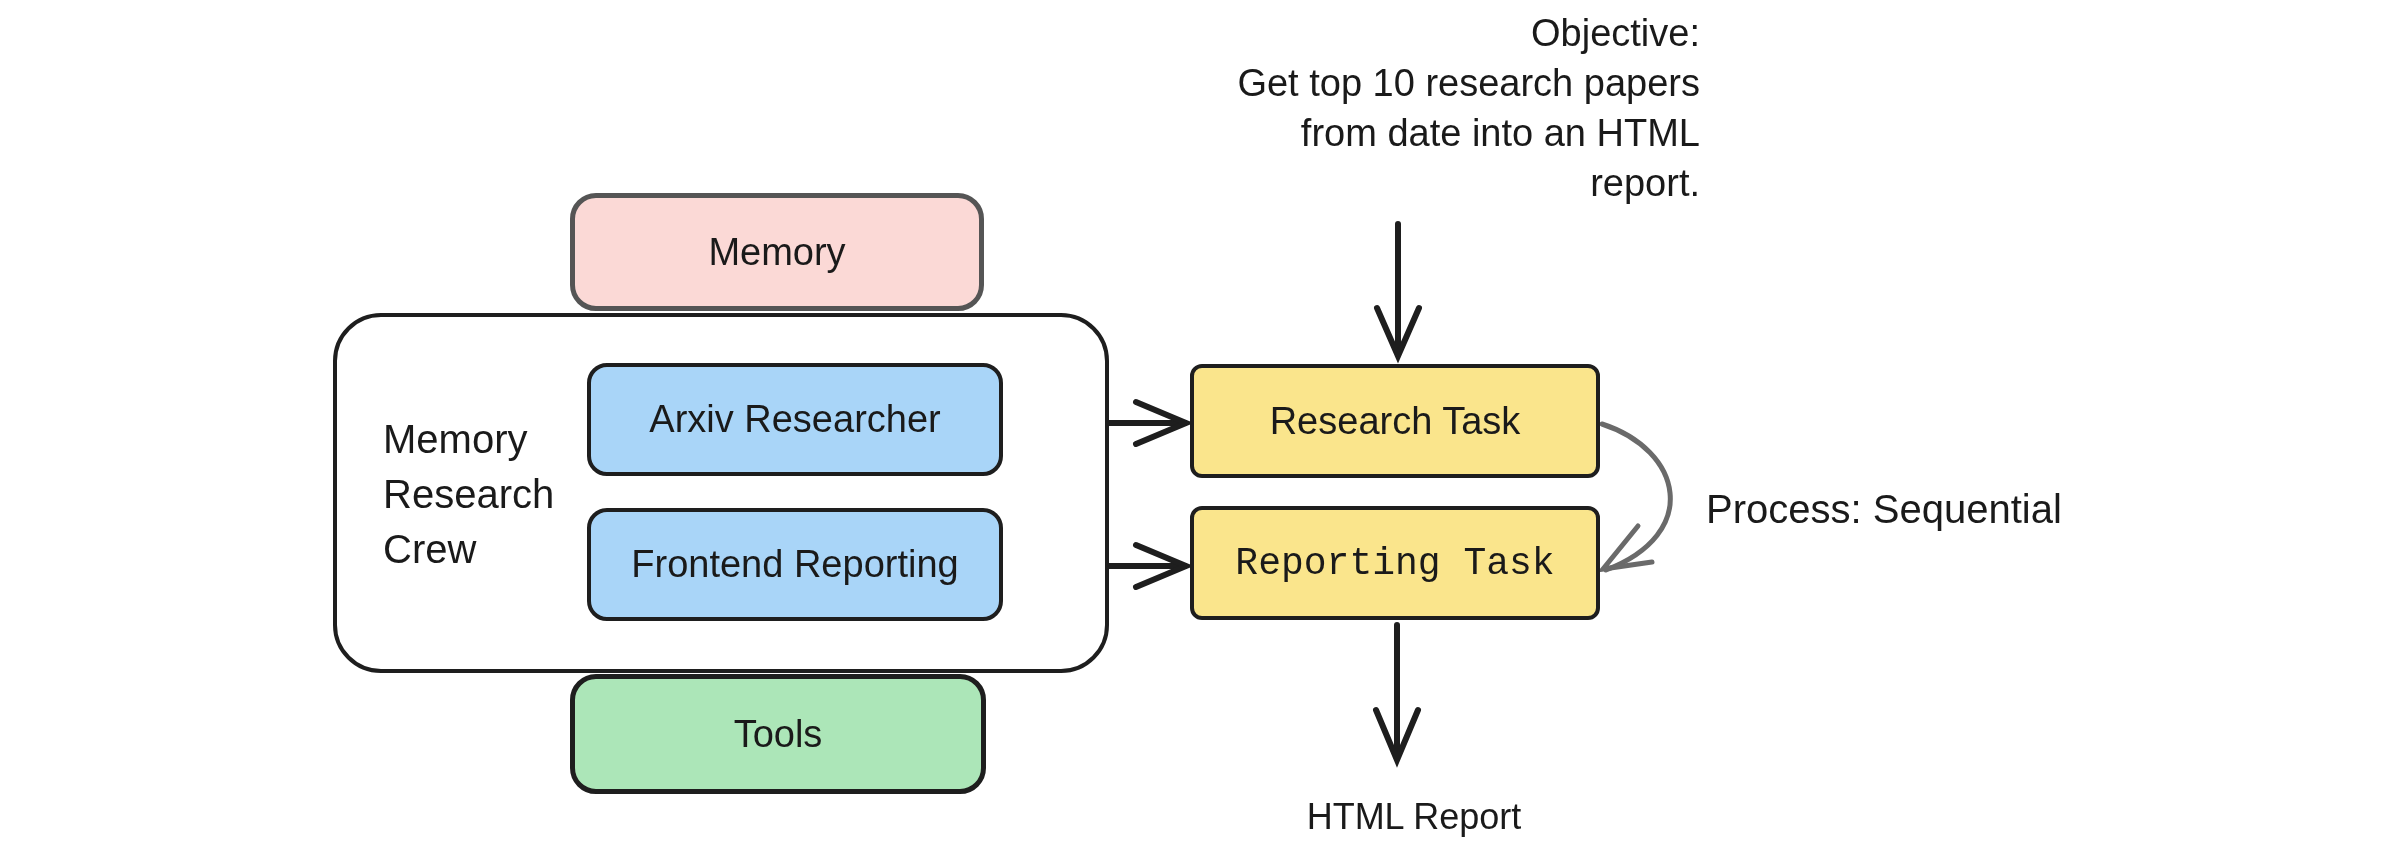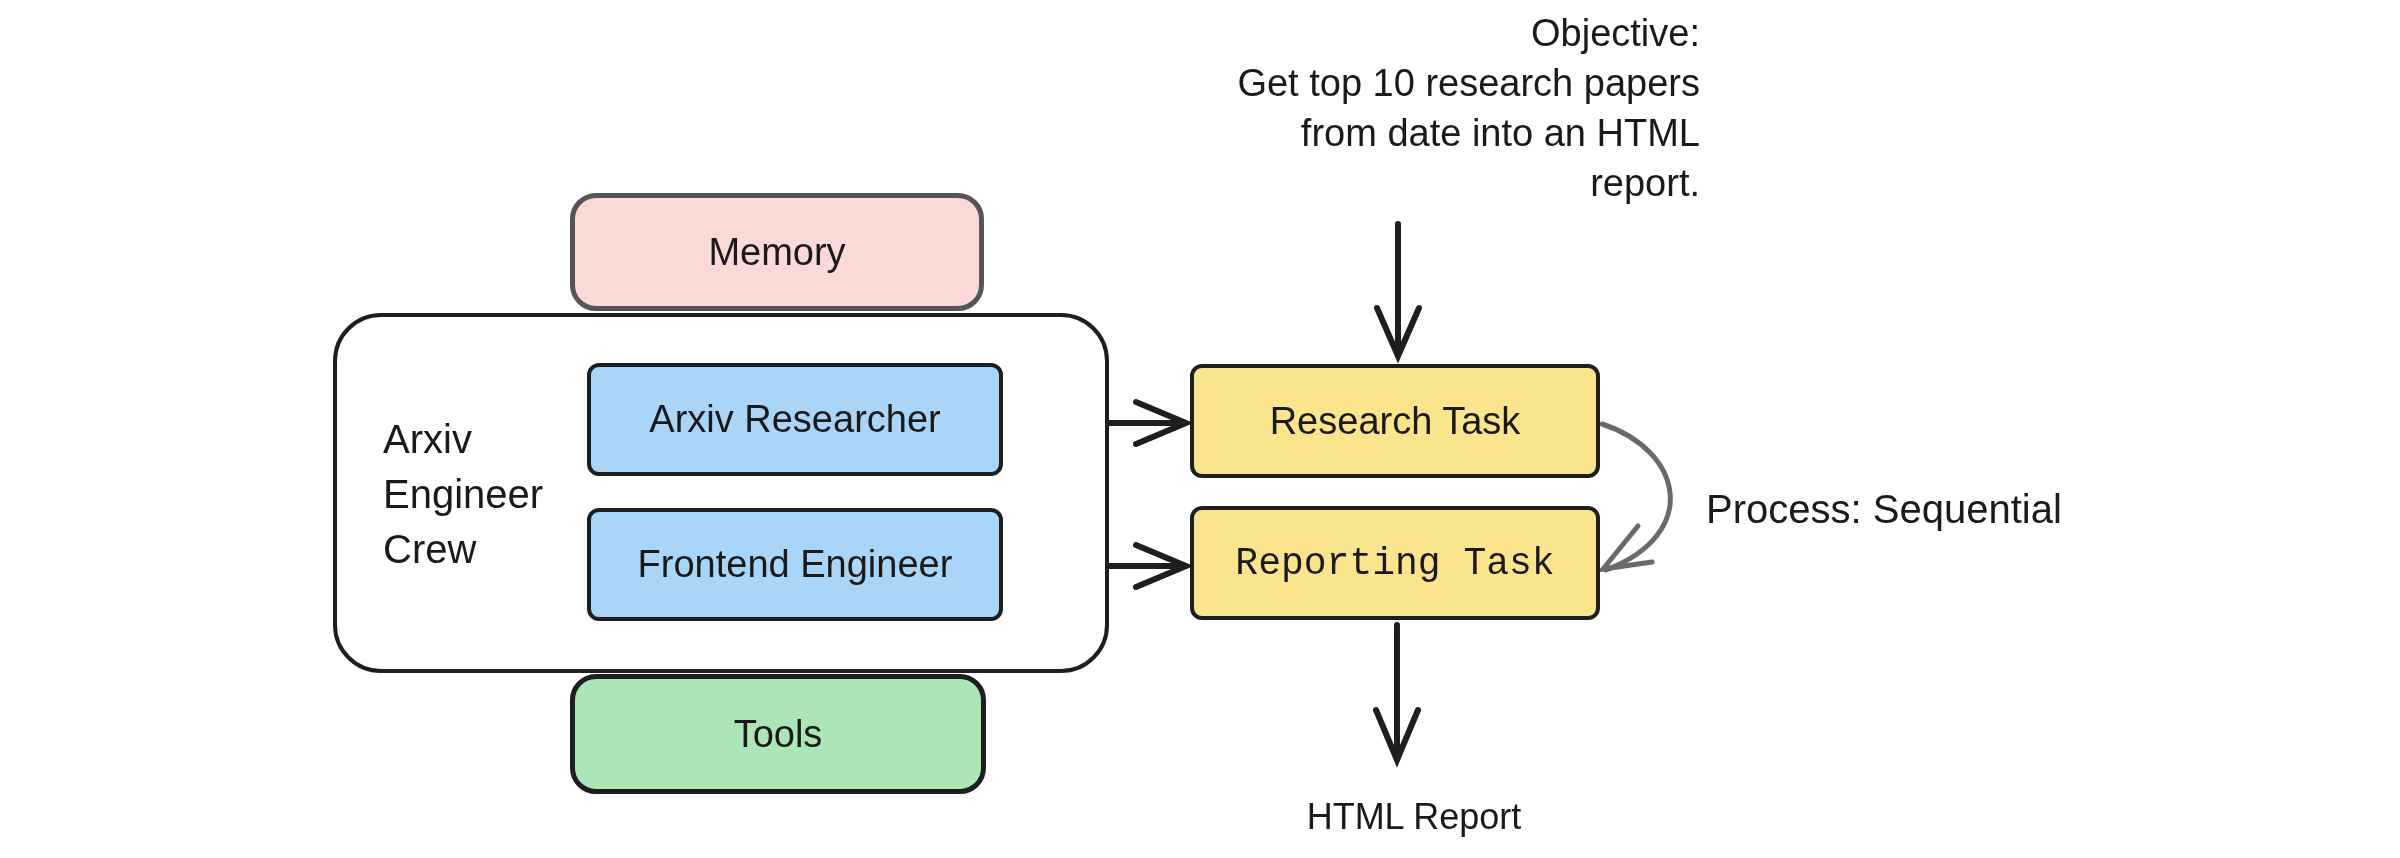--- a/index.html
+++ b/index.html
@@ -55,21 +55,21 @@
     width: 416px; height: 120px;
     background: #ace6b8;
     border: 5px solid #1e1e1e;
     border-radius: 26px;
     z-index: 2;
   }
   .agent-box {
     width: 416px; height: 113px;
     background: #a9d5f8;
     border: 4px solid #1e1e1e;
-    border-radius: 12px;
+    border-radius: 20px;
     z-index: 2;
   }
   .agent-researcher { left: 587px; top: 363px; }
   .agent-engineer   { left: 587px; top: 508px; }
 
   .task-box {
     width: 410px; height: 114px;
     background: #fae58c;
     border: 4px solid #1e1e1e;
     border-radius: 12px;
@@ -138,31 +138,31 @@
     </g>
 
     <g stroke="#6a6a6a" stroke-width="5" fill="none" stroke-linecap="round">
       <path d="M1602 424 C1682 450, 1702 533, 1606 570"></path>
       <path d="M1638 526 L1603 569 L1652 562"></path>
     </g>
   </svg>
 
   <div class="box crew-container"></div>
 
-  <div class="crew-label">Arxiv Engineer Crew</div>
+  <div class="crew-label">Memory Research Crew</div>
 
   <div class="box memory-box">
     <span>Memory</span>
   </div>
 
   <div class="box agent-box agent-researcher">
     <span>Arxiv Researcher</span>
   </div>
   <div class="box agent-box agent-engineer">
-    <span>Frontend Engineer</span>
+    <span>Frontend Reporting</span>
   </div>
 
   <div class="box tools-box">
     <span>Tools</span>
   </div>
 
   <div class="box task-box task-research">
     <span>Research Task</span>
   </div>
   <div class="box task-box task-reporting">

